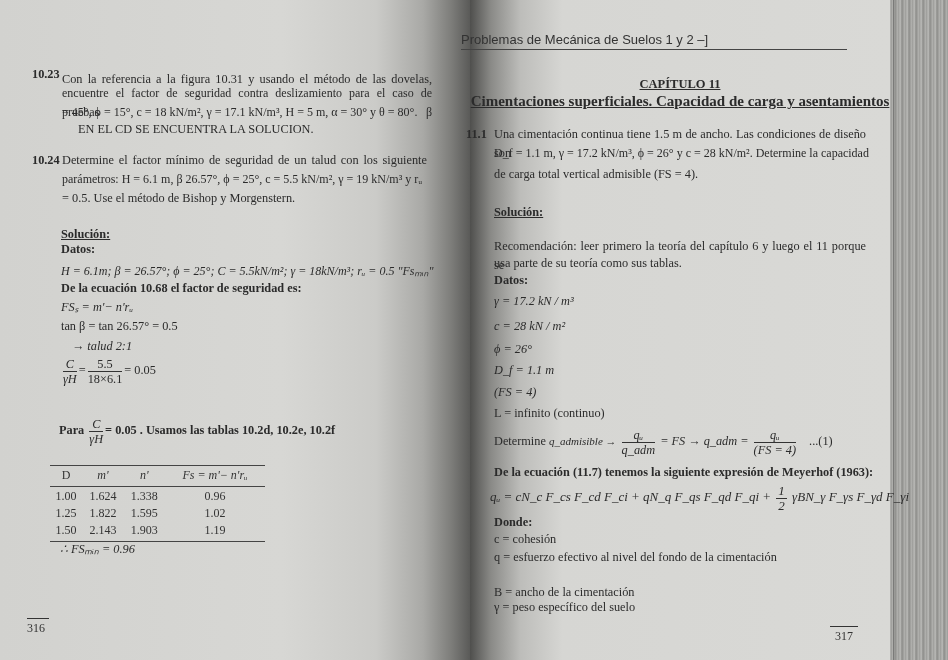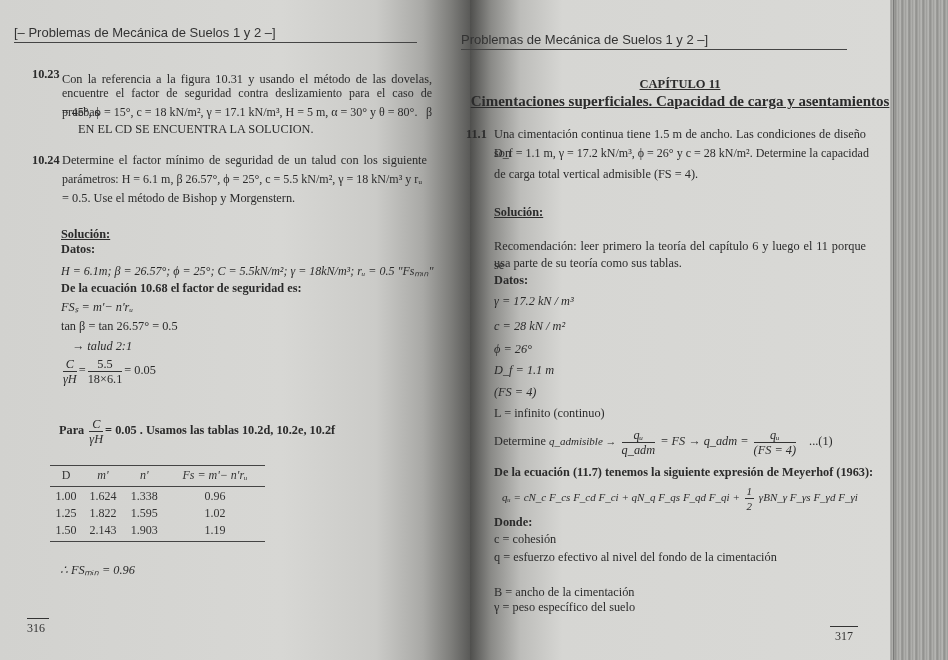--- a/index.html
+++ b/index.html
@@ -53,34 +53,33 @@
 </style>
 </head>
 <body>
 
 <div class="spread">
   <div class="page-left"></div>
   <div class="page-right"></div>
   <div class="page-edges"></div>
   <div class="edge-line"></div>
 
-  <div class="running-head rh-left">[– Problemas de Mecánica de Suelos 1 y 2 –]</div>
 
   <div>
     <span class="t b" style="left:32px;top:65px;">10.23</span>
     <span class="t just" style="left:62px;top:70px;width:370px;">Con la referencia a la figura 10.31 y usando el método de las dovelas,</span>
     <span class="t just" style="left:62px;top:84px;width:370px;font-size:12px;">encuentre el factor de seguridad contra deslizamiento para el caso de pruebas β</span>
     <span class="t" style="left:62px;top:103px;font-size:12px;">= 45°, ϕ = 15°,        c = 18 kN/m², γ = 17.1 kN/m³, H = 5 m, α = 30° y θ = 80°.</span>
     <span class="t" style="left:78px;top:120px;">EN EL CD SE ENCUENTRA LA SOLUCION.</span>
   </div>
 
   <div>
     <span class="t b" style="left:32px;top:151px;">10.24</span>
     <span class="t just" style="left:62px;top:151px;width:365px;">Determine el factor mínimo de seguridad de un talud  con los siguiente</span>
-    <span class="t" style="left:62px;top:170px;font-size:12px;">parámetros:     H = 6.1 m, β 26.57°, ϕ = 25°, c = 5.5 kN/m², γ = 18 kN/m³ y rᵤ</span>
+    <span class="t" style="left:62px;top:170px;font-size:12px;">parámetros:     H = 6.1 m, β 26.57°, ϕ = 25°, c = 5.5 kN/m², γ = 19 kN/m³ y rᵤ</span>
     <span class="t" style="left:62px;top:189px;">= 0.5. Use el método de Bishop  y Morgenstern.</span>
   </div>
 
   <span class="t b u" style="left:61px;top:225px;">Solución:</span>
   <span class="t b" style="left:61px;top:240px;">Datos:</span>
   <span class="t i" style="left:61px;top:262px;font-size:12px;">H = 6.1m; β = 26.57°; ϕ = 25°; C = 5.5kN/m²; γ = 18kN/m³; rᵤ = 0.5  "Fsₘᵢₙ"</span>
   <span class="t b" style="left:61px;top:279px;">De la ecuación 10.68 el factor de seguridad es:</span>
   <span class="t i" style="left:61px;top:298px;">FSₛ = m'− n'rᵤ</span>
   <span class="t" style="left:61px;top:317px;">tan β = tan 26.57° = 0.5</span>
   <span class="t i" style="left:44px;top:337px;margin-left:28px;">→ talud 2:1</span>
@@ -118,21 +117,21 @@
       </tr>
       <tr>
         <td>1.50</td>
         <td>2.143</td>
         <td>1.903</td>
         <td>1.19</td>
       </tr>
     </tbody>
   </table>
 
-  <span class="t i" style="left:60px;top:561px;">∴ FSₘᵢₙ = 0.96</span>
+  <span class="t i" style="left:60px;top:540px;">∴ FSₘᵢₙ = 0.96</span>
   <span class="pgnum pg-left">316</span>
 
   <div class="running-head rh-right">Problemas de Mecánica de Suelos 1 y 2 –]</div>
 
   <div class="t b u center" style="left:470px;top:75px;width:420px;font-size:12.5px;">CAPÍTULO 11</div>
   <div class="t b u center" style="left:470px;top:92px;width:420px;font-size:15px;">Cimentaciones superficiales. Capacidad de carga y asentamientos</div>
 
   <div>
     <span class="t b" style="left:466px;top:125px;">11.1</span>
     <span class="t just" style="left:494px;top:125px;width:372px;">Una cimentación continua tiene 1.5 m de ancho. Las condiciones de diseño son</span>
@@ -158,21 +157,21 @@
     <span>Determine</span>
     <span class="i" style="font-size:11px;">q_admisible →</span>
     <span class="frac i"><span class="top">qᵤ</span><span>q_adm</span></span>
     <span class="i">= FS → q_adm =</span>
     <span class="frac i"><span class="top">qᵤ</span><span>(FS = 4)</span></span>
     <span style="margin-left:8px;">...(1)</span>
   </div>
 
   <span class="t b" style="left:494px;top:463px;">De la ecuación (11.7) tenemos la siguiente expresión de Meyerhof (1963):</span>
 
-  <div class="t i" style="left:502px;top:484px;font-size:11px;font-style:italic;">
+  <div class="t i" style="left:490px;top:484px;font-size:13px;font-style:italic;">
     <span>qᵤ = cN_c F_cs F_cd F_ci + qN_q F_qs F_qd F_qi +</span>
     <span class="frac"><span class="top">1</span><span>2</span></span>
     <span>γBN_γ F_γs F_γd F_γi</span>
   </div>
 
   <span class="t b" style="left:494px;top:513px;">Donde:</span>
   <div>
     <span class="t" style="left:494px;top:530px;">c = cohesión</span>
     <span class="t" style="left:494px;top:548px;">q = esfuerzo efectivo al nivel del fondo de la cimentación</span>
     <span class="t" style="left:494px;top:566px;margin-top:32px;">γ = peso específico del suelo</span>

